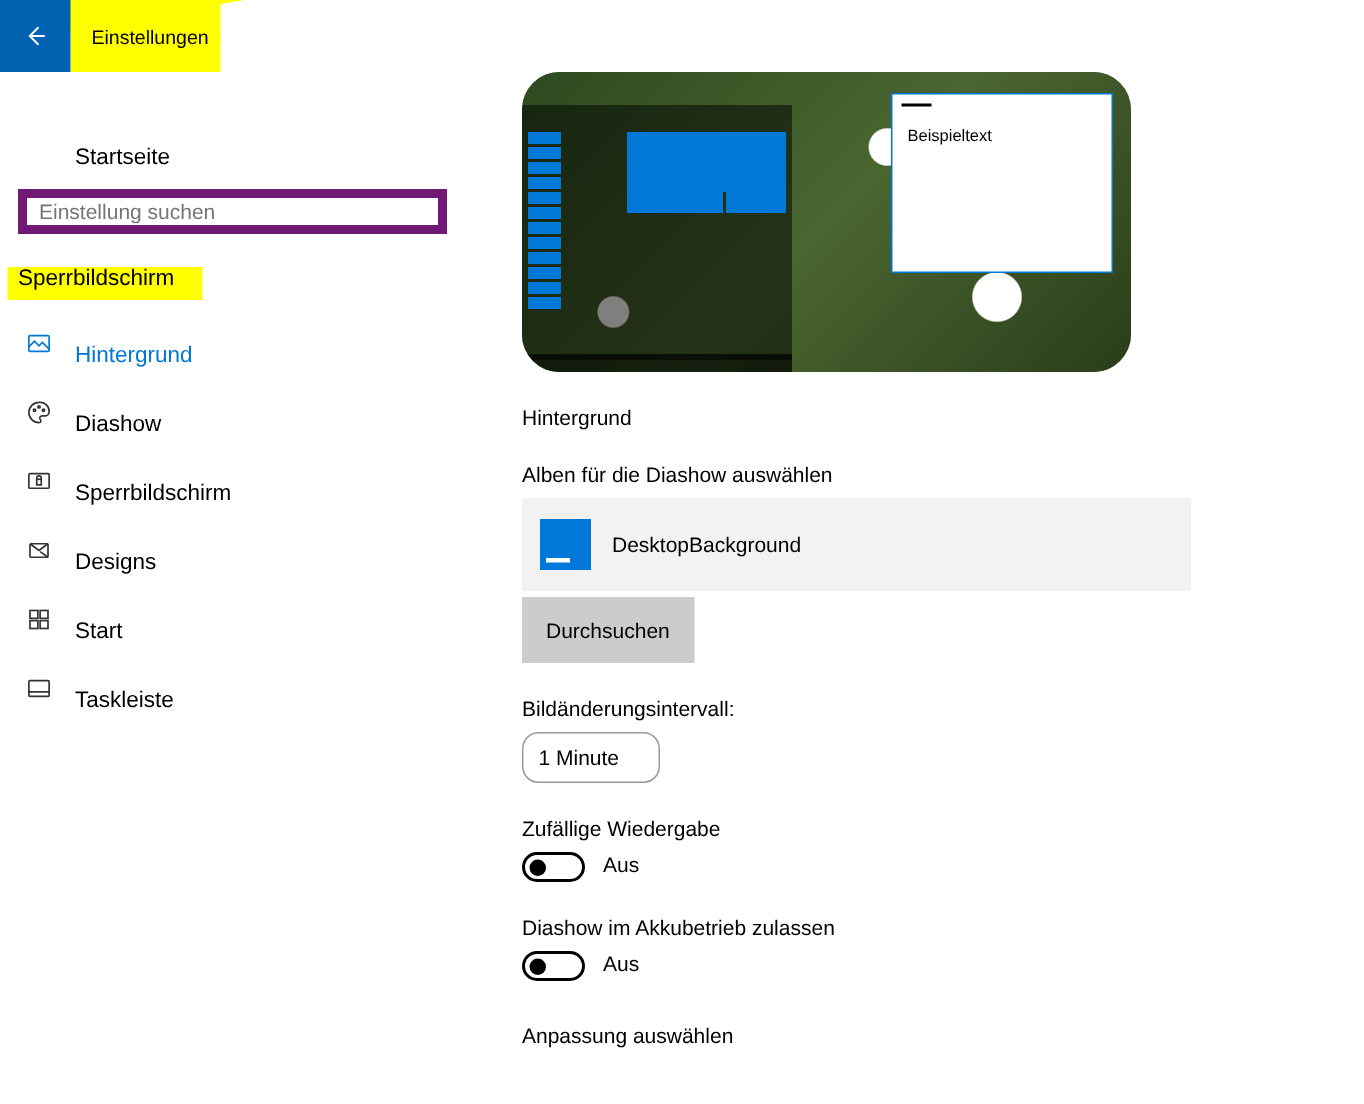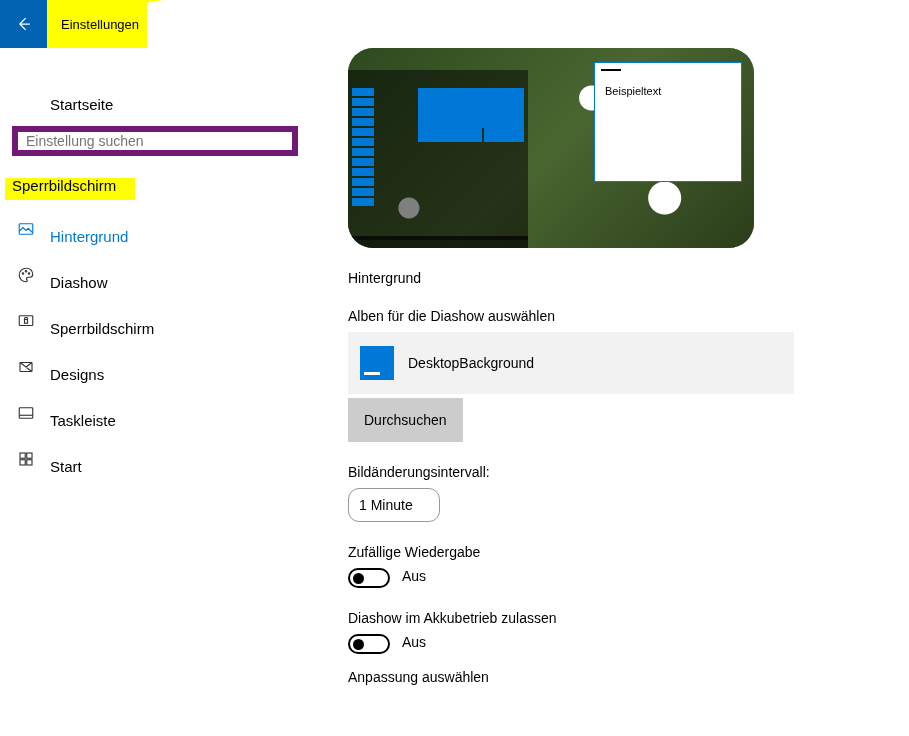--- a/index.html
+++ b/index.html
@@ -109,21 +109,21 @@
   }
 
   .toggle-row { display:flex; align-items:flex-start; margin-top:4px;}
   .toggle {
     width:42px; height:20px; border:2px solid #000; border-radius:12px; position:relative;
     background:#fff; cursor:pointer; margin-right:12px;
   }
   .toggle .knob { width:11px; height:11px; background:#000; border-radius:50%; position:absolute; left:3px; top:2.5px;}
   .toggle-label { font-size:14px; }
 
-  .cutoff { margin-top:15px; font-size:14px; color:#000; }
+  .cutoff { margin-top:28px; font-size:14px; color:#000; }
 
   
   svg { fill:none; stroke-width:1.5; }
 </style>
 </head>
 <body>
 
 <div class="hl hl-corner"></div>
 <div class="hl hl-stroke1"></div>
 <div class="hl hl-section"></div>
@@ -201,37 +201,37 @@
           <rect x="4" y="6" width="16" height="12" rx="1"></rect>
           <path d="M4 6l8 6 8-6M20 18l-7-5"></path>
         </svg>
     </span>
     <span class="label">Designs</span>
   </div>
 
   <div class="nav-item">
     <span class="icon">
       <svg width="18" height="18" viewBox="0 0 24 24">
-          <rect x="3" y="5" width="18" height="14" rx="1"></rect>
-          <path d="M3 15h18"></path>
-        </svg>
-    </span>
-    <span class="label">Taskleiste</span>
-  </div>
-
-  <div class="nav-item">
-    <span class="icon">
-      <svg width="18" height="18" viewBox="0 0 24 24">
           <rect x="4" y="4" width="7" height="7"></rect>
           <rect x="13" y="4" width="7" height="7"></rect>
           <rect x="4" y="13" width="7" height="7"></rect>
           <rect x="13" y="13" width="7" height="7"></rect>
         </svg>
     </span>
     <span class="label">Start</span>
+  </div>
+
+  <div class="nav-item">
+    <span class="icon">
+      <svg width="18" height="18" viewBox="0 0 24 24">
+          <rect x="3" y="5" width="18" height="14" rx="1"></rect>
+          <path d="M3 15h18"></path>
+        </svg>
+    </span>
+    <span class="label">Taskleiste</span>
   </div>
 </div>
 
 <div class="main">
 
   <div class="preview">
     <div class="wallpaper"></div>
     <div class="taskbar-shade"></div>
     <div class="mini-side">
       <div></div>

